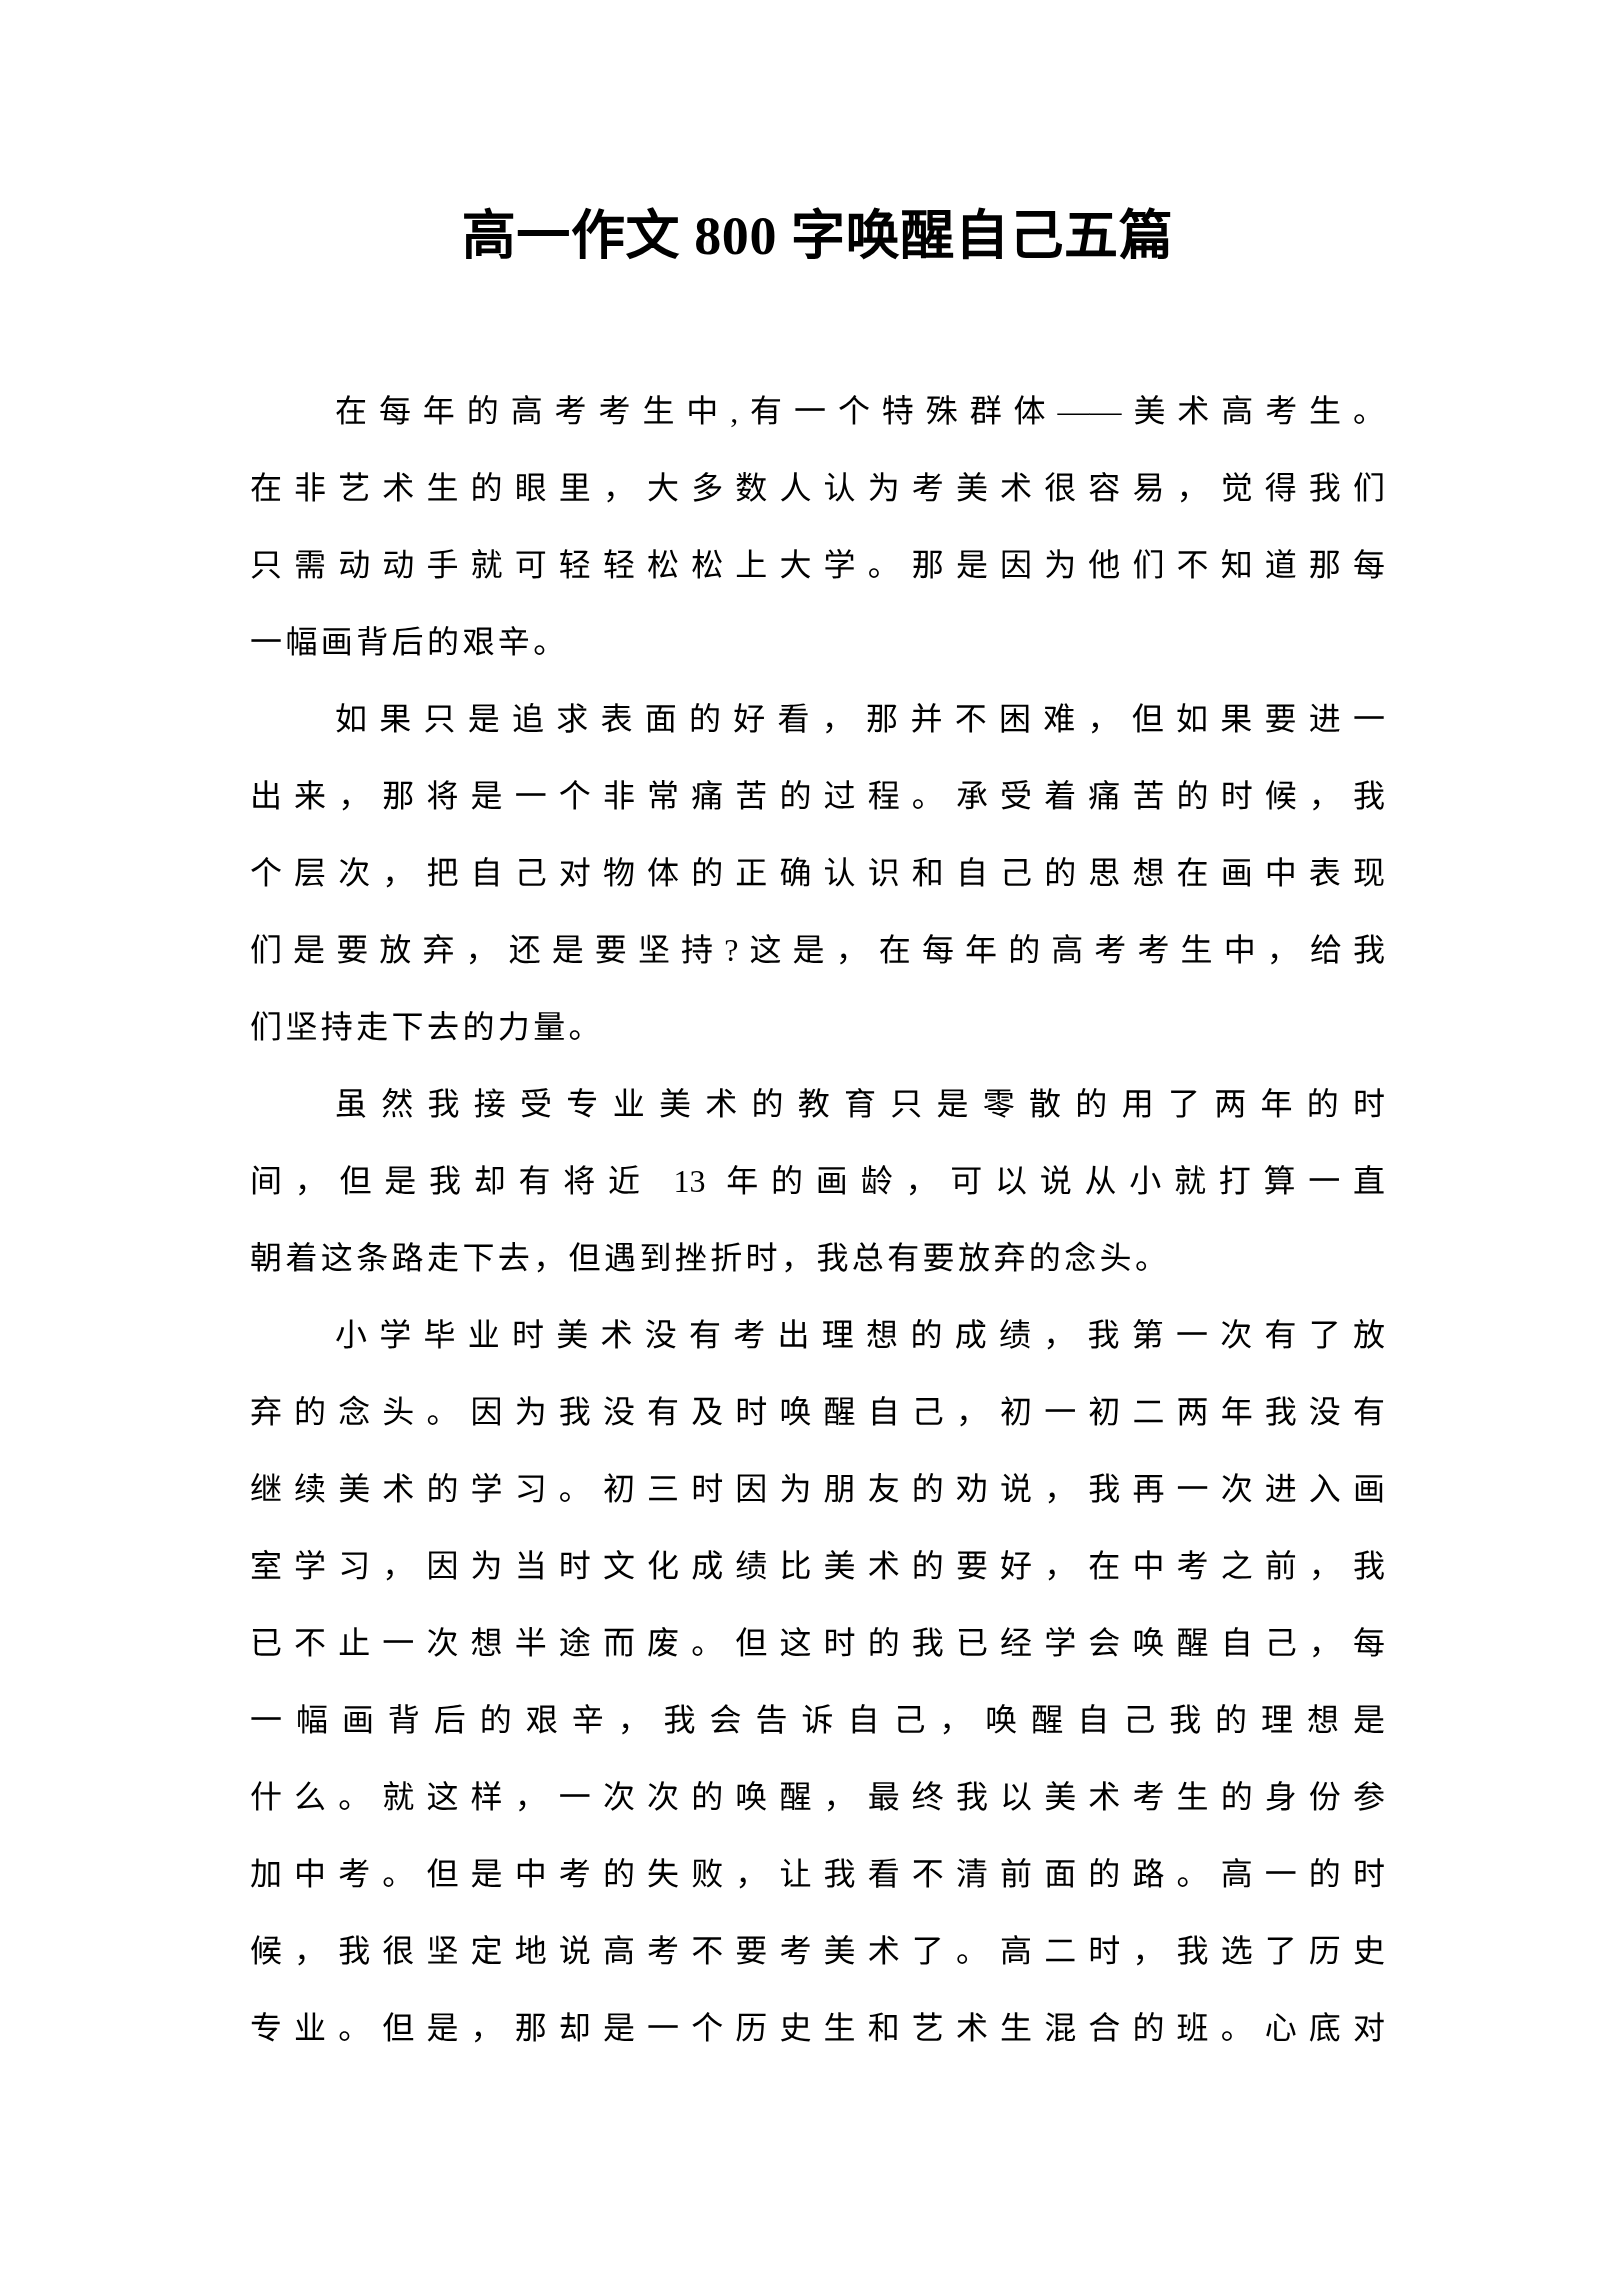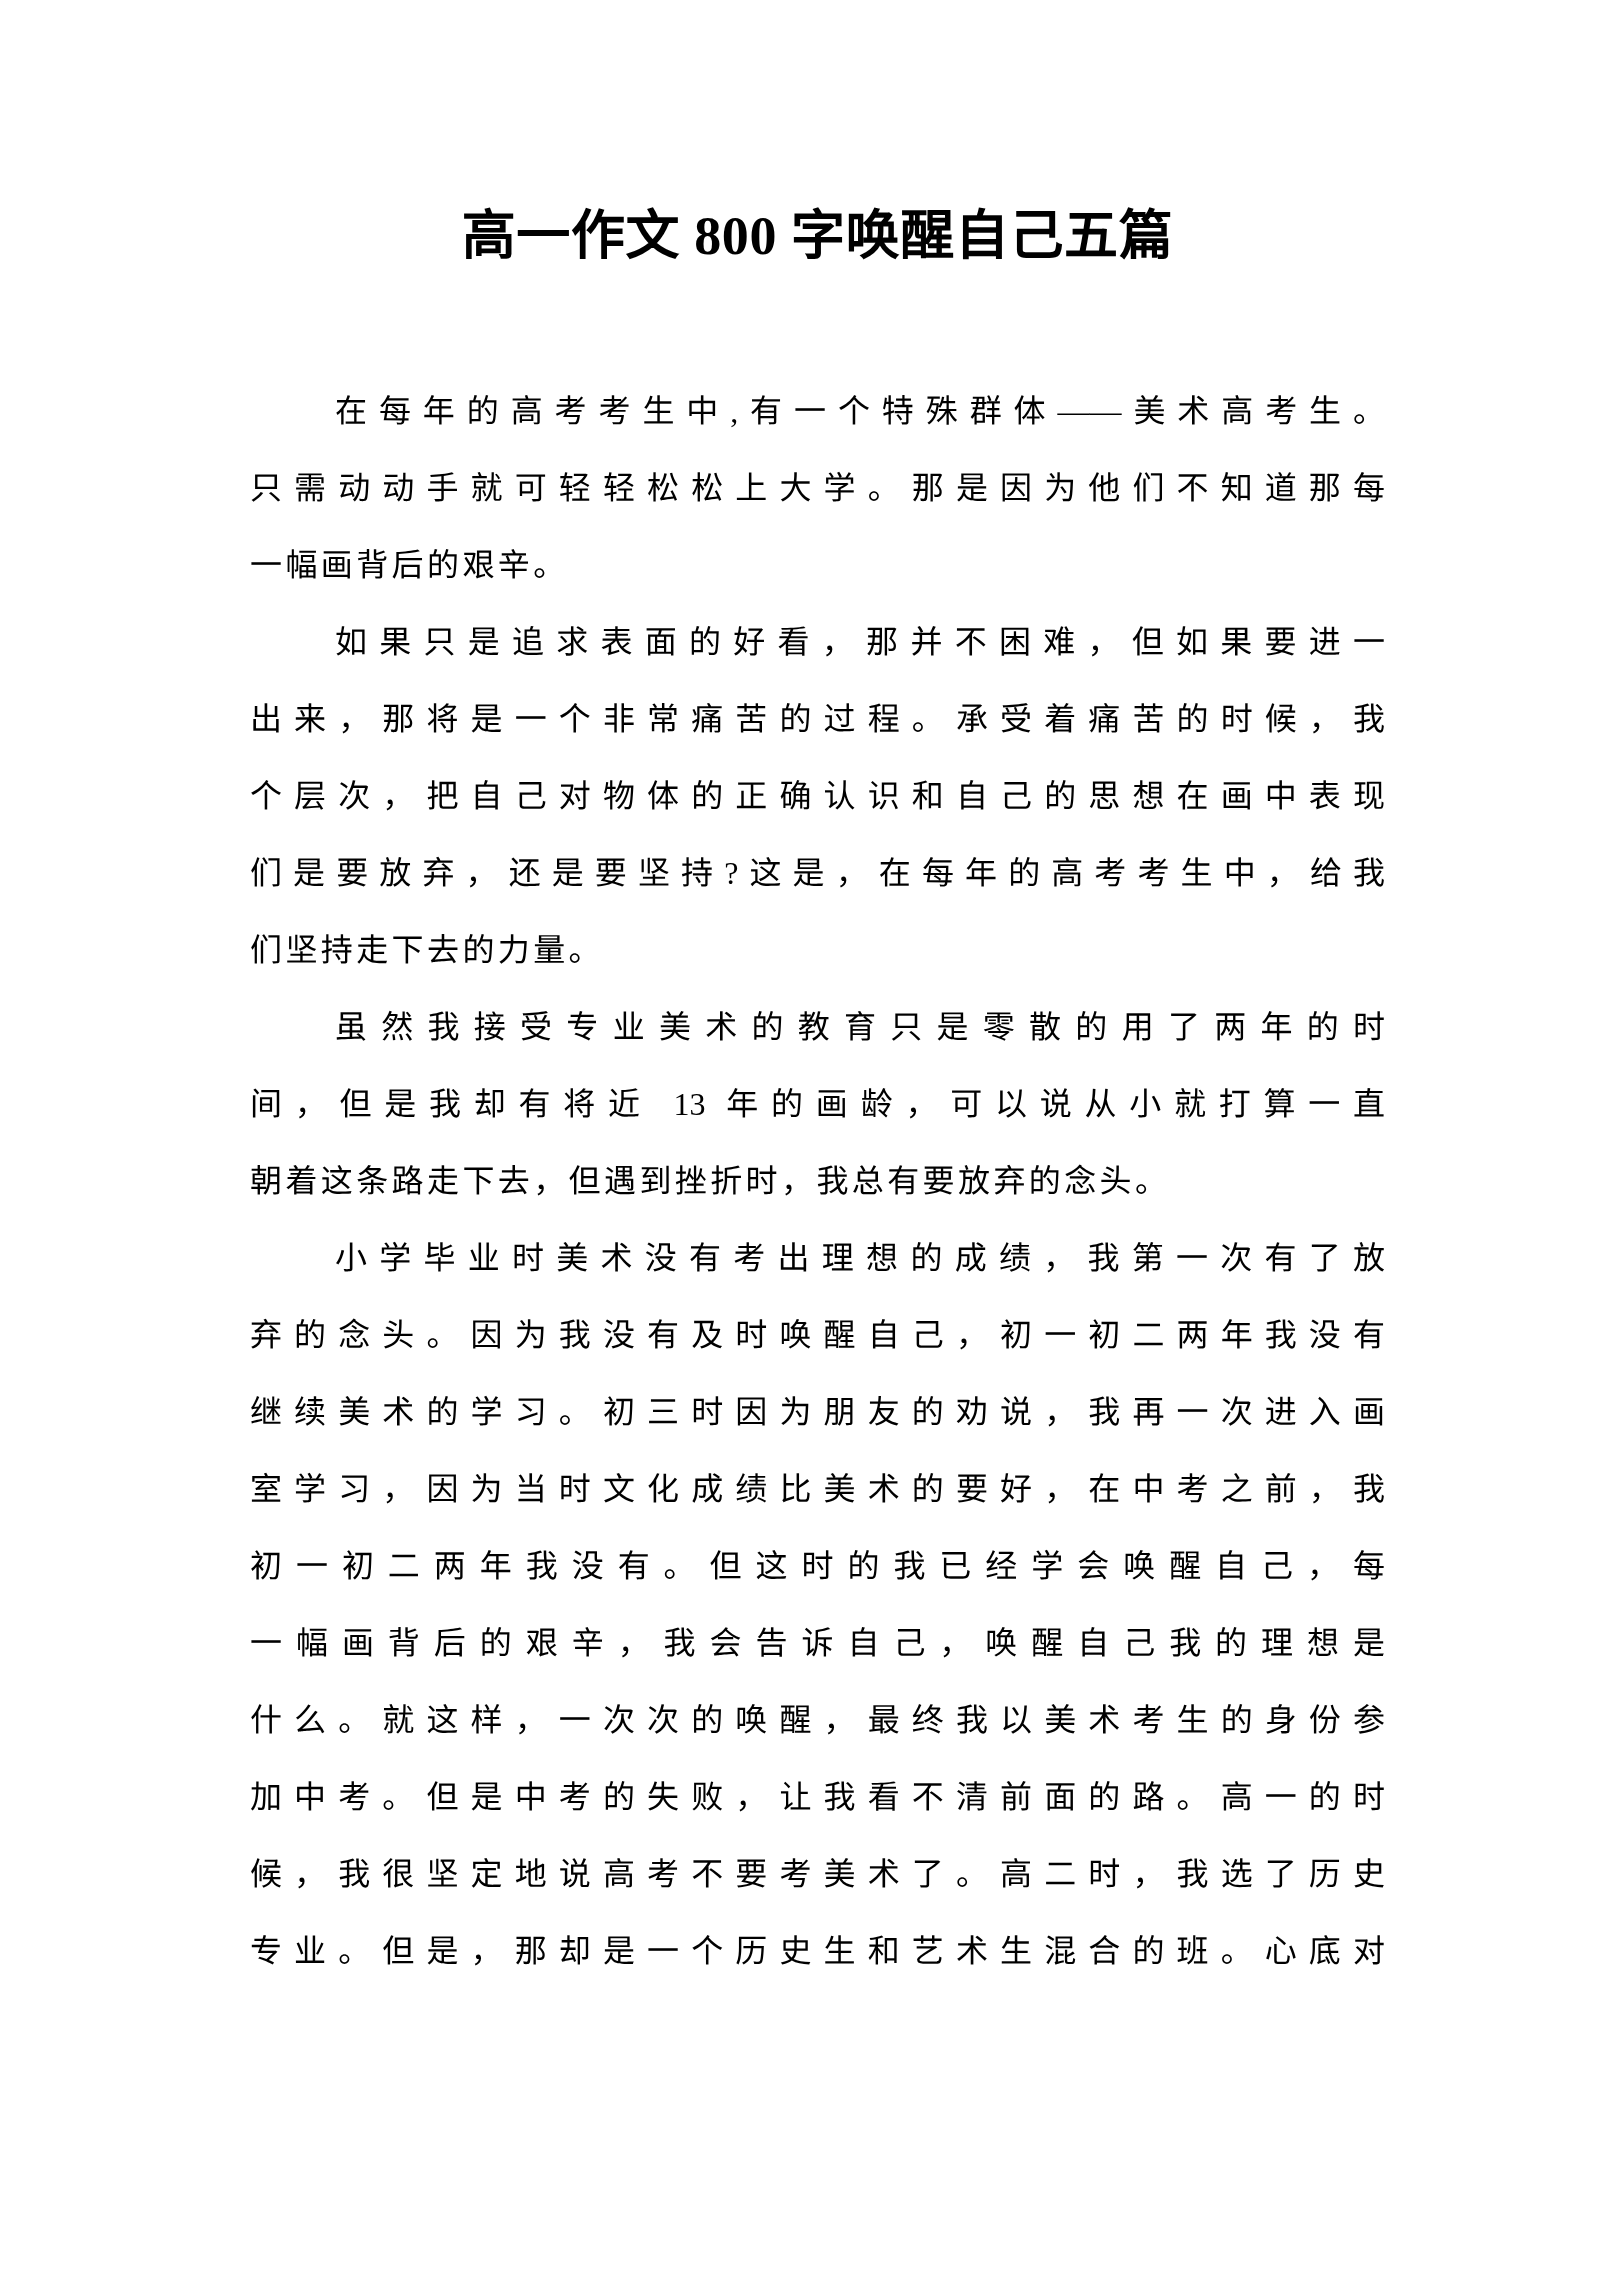--- a/index.html
+++ b/index.html
@@ -48,35 +48,36 @@
     letter-spacing: 3.4px;
   }
 </style>
 </head>
 <body>
 
 <div class="page">
   <h1 class="doc-title">高一作文 800 字唤醒自己五篇</h1>
   <div class="essay-body">
       <div class="line first">在每年的高考考生中,有一个特殊群体——美术高考生。</div>
+      <div class="line">在非艺术生的眼里，大多数人认为考美术很容易，觉得我们</div>
       <div class="line">只需动动手就可轻轻松松上大学。那是因为他们不知道那每</div>
       <div class="line last">一幅画背后的艰辛。</div>
       <div class="line first">如果只是追求表面的好看，那并不困难，但如果要进一</div>
       <div class="line">出来，那将是一个非常痛苦的过程。承受着痛苦的时候，我</div>
       <div class="line">个层次，把自己对物体的正确认识和自己的思想在画中表现</div>
       <div class="line">们是要放弃，还是要坚持?这是，在每年的高考考生中，给我</div>
       <div class="line last">们坚持走下去的力量。</div>
       <div class="line first">虽然我接受专业美术的教育只是零散的用了两年的时</div>
       <div class="line">间，但是我却有将近 13 年的画龄，可以说从小就打算一直</div>
       <div class="line last">朝着这条路走下去，但遇到挫折时，我总有要放弃的念头。</div>
       <div class="line first">小学毕业时美术没有考出理想的成绩，我第一次有了放</div>
       <div class="line">弃的念头。因为我没有及时唤醒自己，初一初二两年我没有</div>
       <div class="line">继续美术的学习。初三时因为朋友的劝说，我再一次进入画</div>
       <div class="line">室学习，因为当时文化成绩比美术的要好，在中考之前，我</div>
-      <div class="line">初一初二两年我没有。但这时的我已经学会唤醒自己，每</div>
+      <div class="line">已不止一次想半途而废。但这时的我已经学会唤醒自己，每</div>
       <div class="line">一幅画背后的艰辛，我会告诉自己，唤醒自己我的理想是</div>
       <div class="line">什么。就这样，一次次的唤醒，最终我以美术考生的身份参</div>
       <div class="line">加中考。但是中考的失败，让我看不清前面的路。高一的时</div>
       <div class="line">候，我很坚定地说高考不要考美术了。高二时，我选了历史</div>
       <div class="line">专业。但是，那却是一个历史生和艺术生混合的班。心底对</div>
     </div>
 </div>
 
 
 </body></html>

